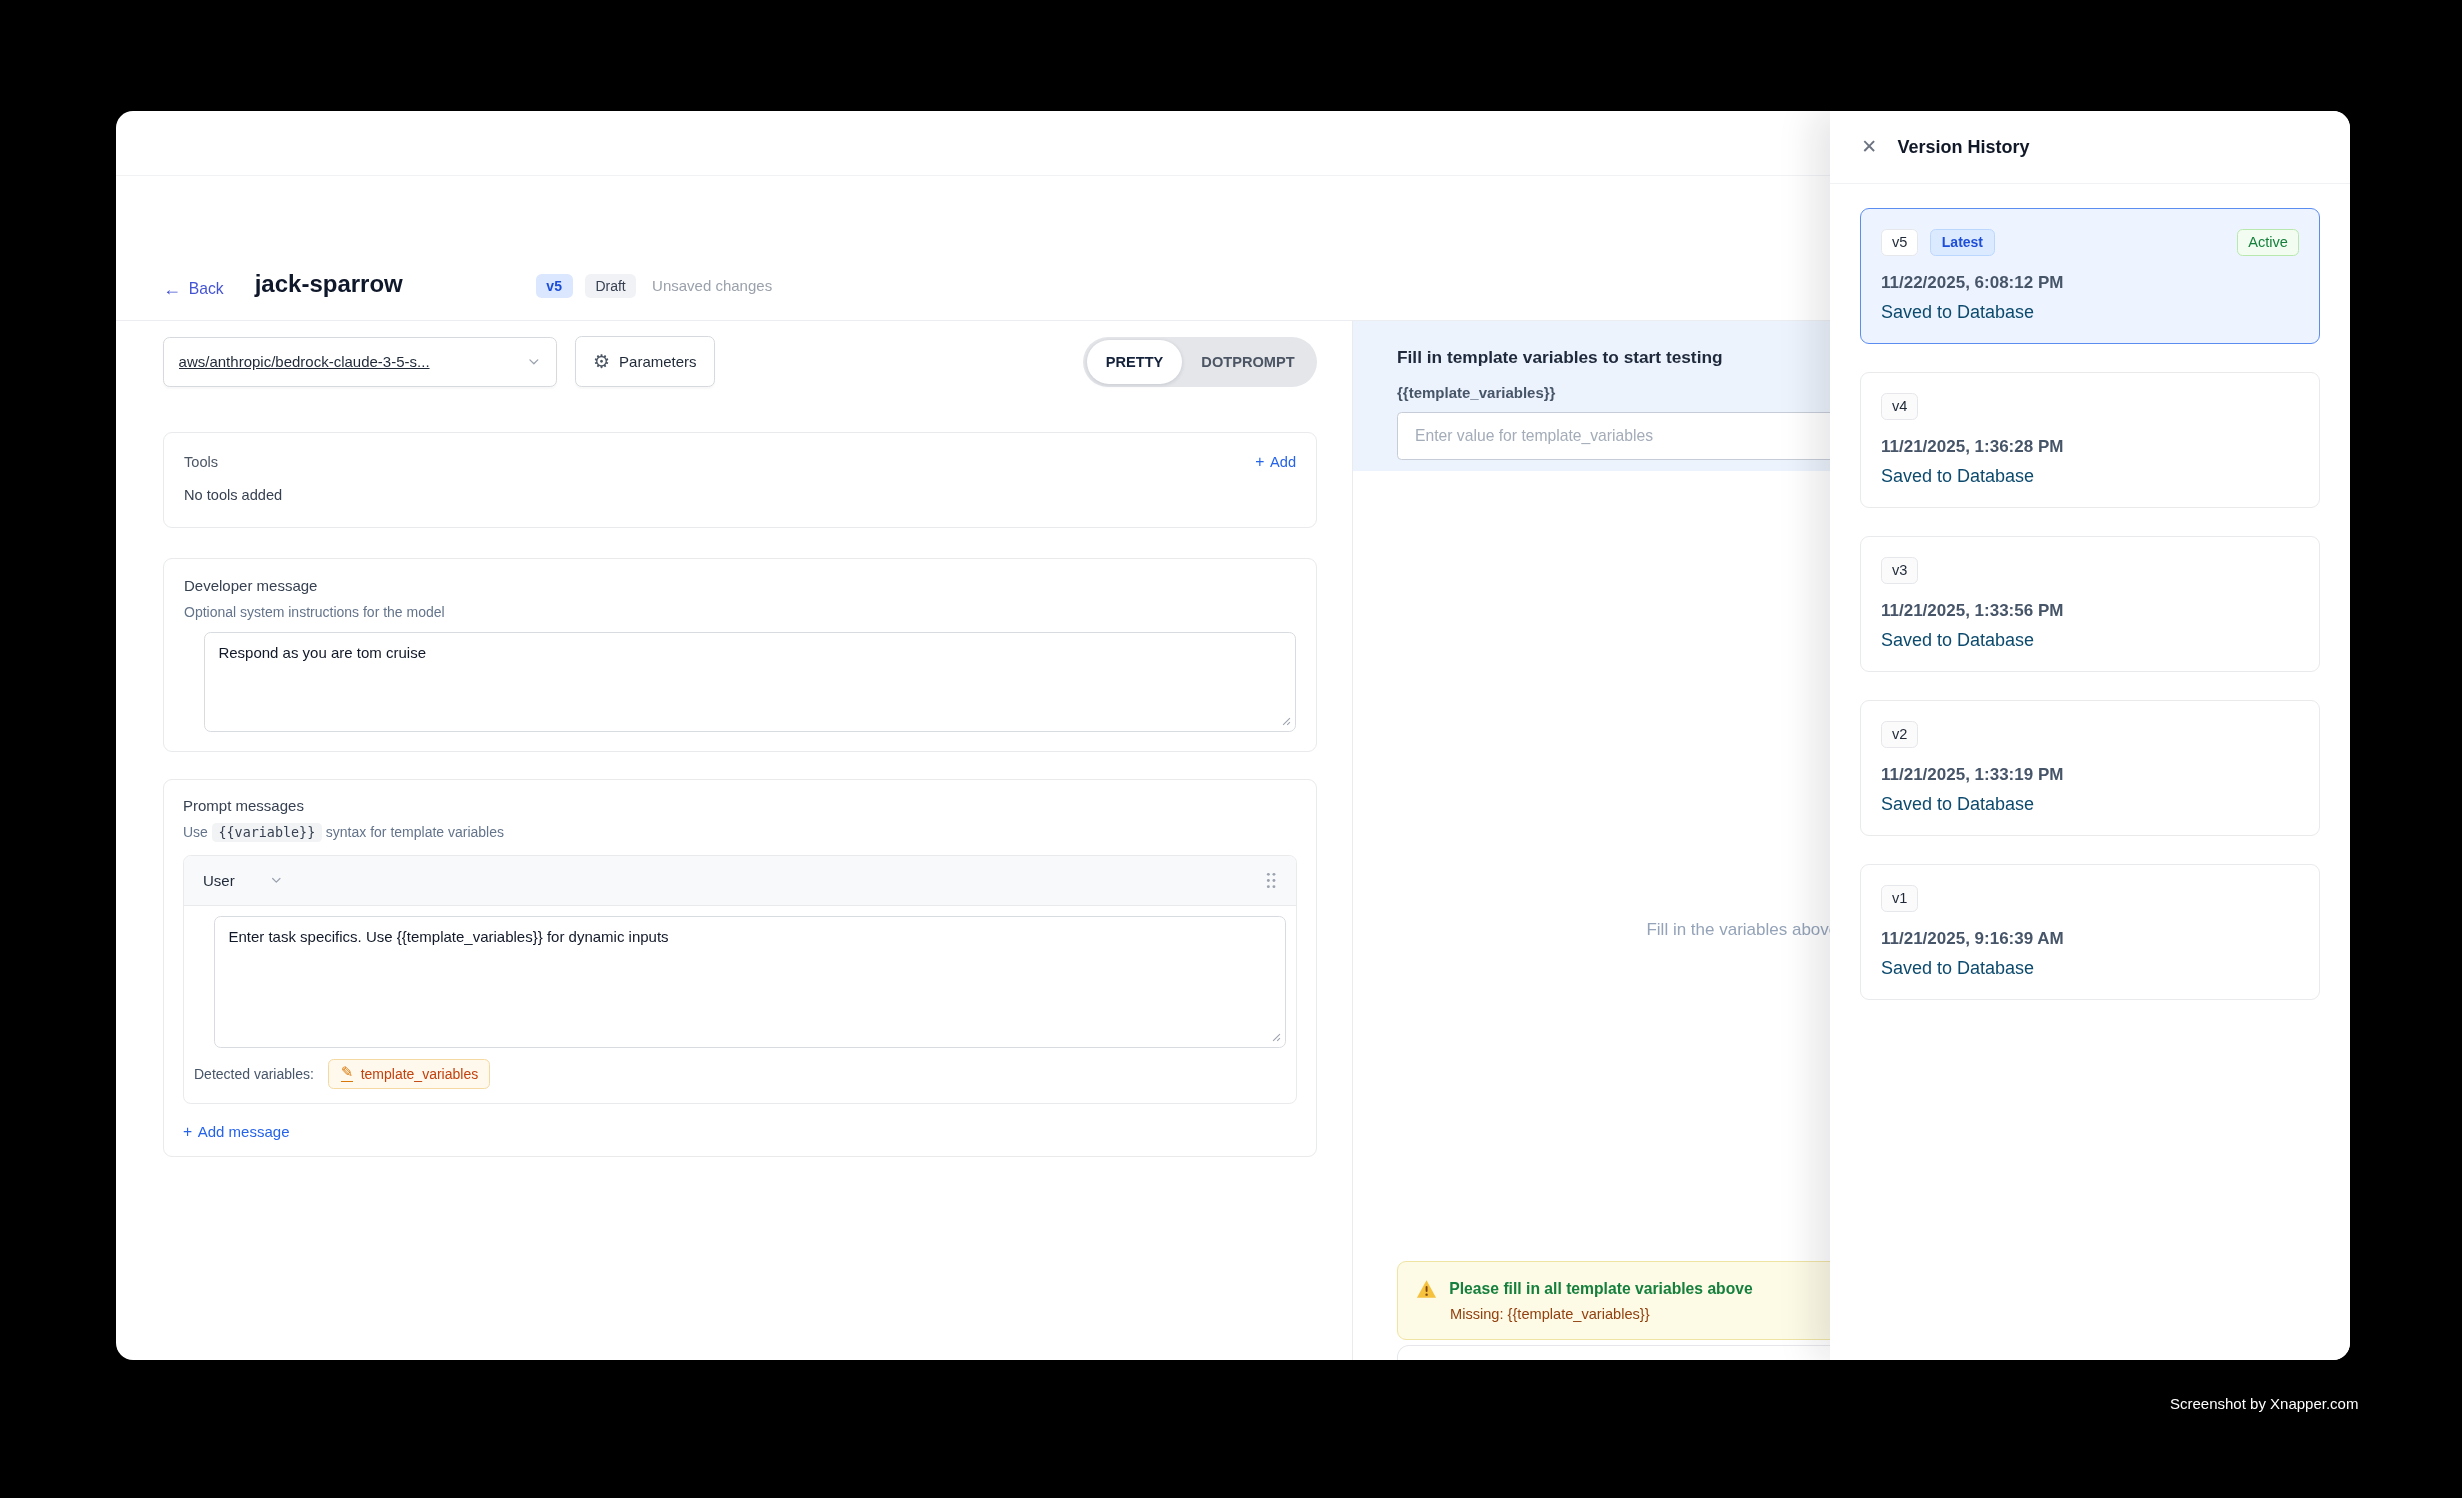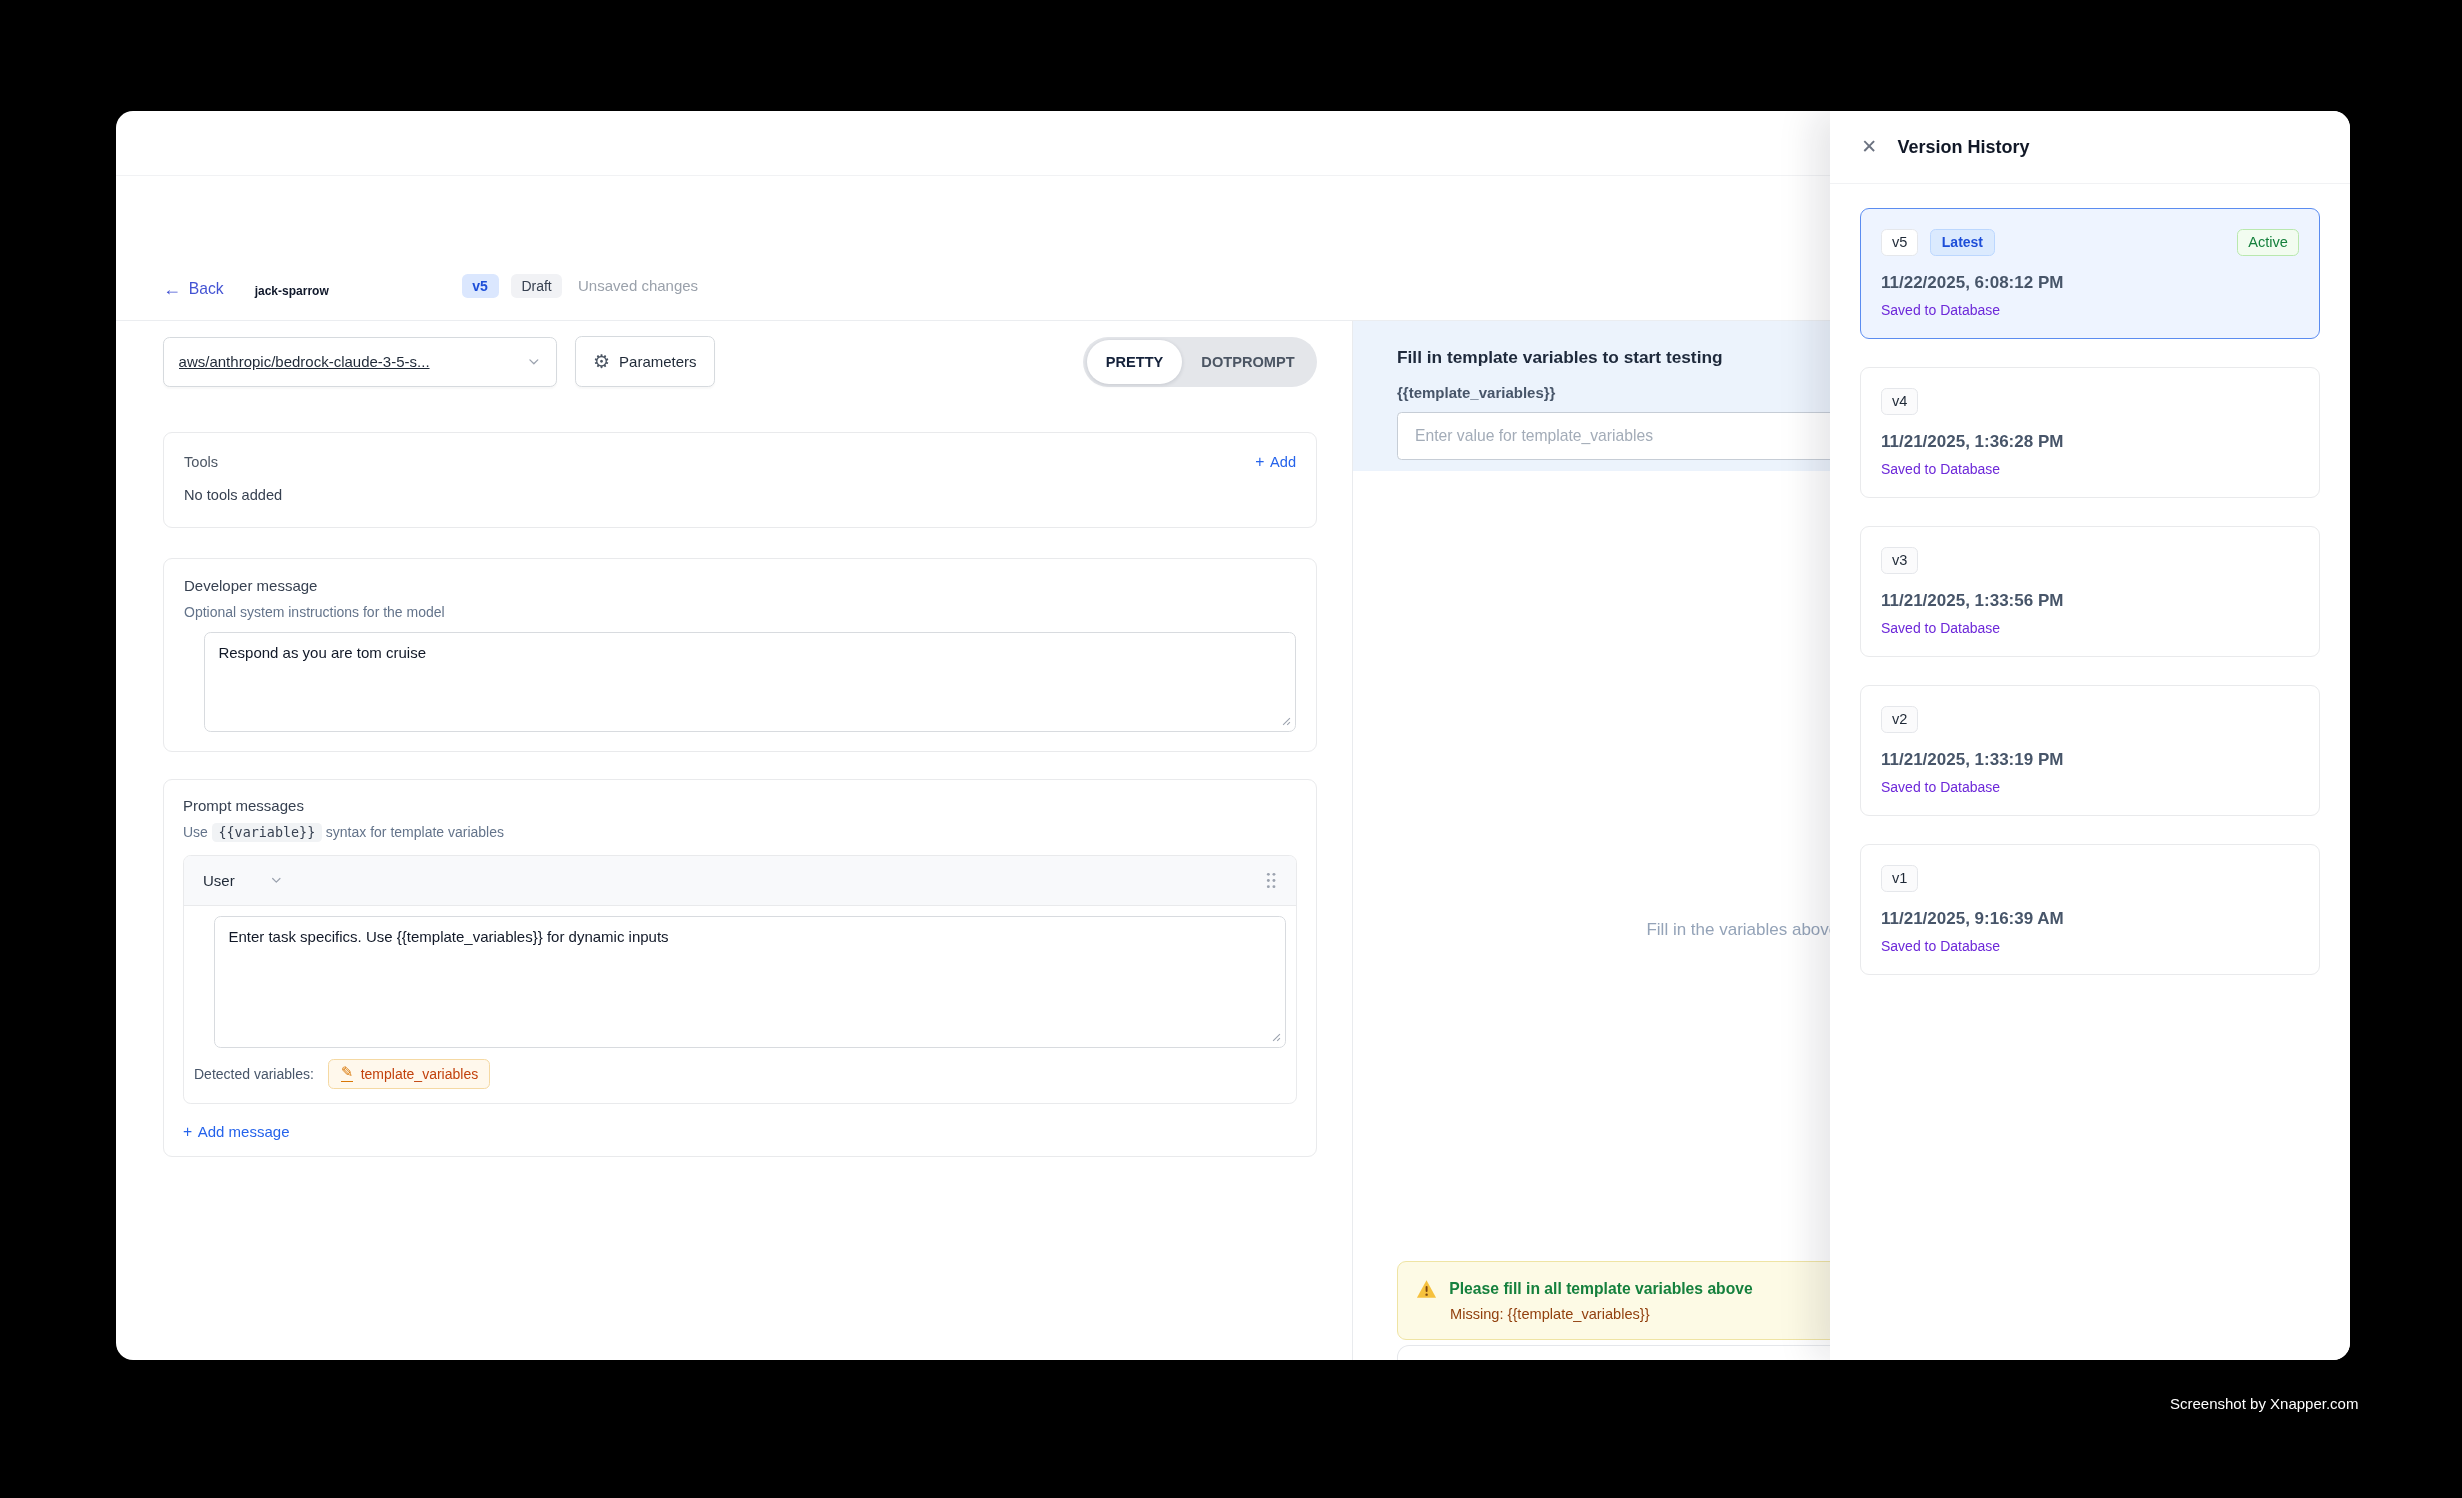--- a/index.html
+++ b/index.html
@@ -13,21 +13,21 @@
     background:#fff;border-radius:17px;overflow:hidden;
   }
   
   .app-header{height:64px;border-bottom:1.1px solid #f1f2f4;}
   .breadcrumb-row{
     height:145px;border-bottom:1.1px solid #ebedf0;box-sizing:border-box;
     display:flex;align-items:flex-end;padding:0 47px 22.4px 47px;
   }
   .back-btn{display:flex;align-items:center;gap:7.8px;color:#4353d3;font-size:15.7px;font-weight:500;cursor:pointer;}
   .back-arrow{font-size:18px;line-height:1;}
-  .page-title{margin-left:31px;font-size:12px;font-weight:700;color:#0f172a;}
+  .page-title{margin-left:31px;font-size:24px;font-weight:700;color:#0f172a;}
   .crumb-badges{margin-left:133px;display:flex;align-items:center;gap:12.3px;}
   .badge{border-radius:5.6px;padding:5px 10.6px;font-size:14px;line-height:1;}
   .badge.version{background:#dbe7fe;color:#1d4ed8;font-weight:700;}
   .badge.draft{background:#f1f2f5;color:#374151;font-weight:500;}
   .unsaved{margin-left:3.4px;font-size:15px;color:#9aa1ab;}
   
   .main-row{position:absolute;top:210px;left:0;right:0;bottom:0;}
   .v-divider{position:absolute;left:1236px;top:0;bottom:0;width:1.1px;background:#e9ebee;}
   
   .editor-pane{position:absolute;left:0;top:0;bottom:0;width:1236px;box-sizing:border-box;padding:15px 35px 0 47px;}
@@ -126,21 +126,21 @@
   .drawer-title{font-size:18px;font-weight:700;color:#111827;}
   .drawer-list{padding:23.5px 30px;display:flex;flex-direction:column;gap:28px;}
   .ver-card{border:1.1px solid #e9eaec;border-radius:9px;padding:20px;background:#fff;cursor:pointer;}
   .ver-card.current{background:#eef4ff;border-color:#5b8cf0;}
   .ver-badges{display:flex;align-items:center;gap:11.2px;}
   .ver-pill{background:#fbfbfc;border:1.1px solid #e5e7eb;border-radius:5.6px;padding:4.5px 10px;font-size:14.6px;color:#1f2937;}
   .ver-card.current .ver-pill{background:#fff;}
   .latest-pill{background:#dbeafe;border:1.1px solid #bcd7fe;border-radius:5.6px;padding:4.5px 11.2px;font-size:14px;font-weight:600;color:#1d4ed8;}
   .active-pill{margin-left:auto;background:#f2fcf0;border:1.1px solid #b9e8ae;border-radius:5.6px;padding:4.5px 10px;font-size:14.6px;font-weight:500;color:#15803d;}
   .ver-time{margin-top:17px;font-size:17px;font-weight:700;color:#475569;}
-  .ver-saved{margin-top:9px;font-size:14px;color:#6d28d9;}
+  .ver-saved{margin-top:9px;font-size:18px;color:#0c4a6e;}
   
   .watermark{position:absolute;left:2170px;top:1395px;color:#fff;font-size:15px;font-weight:500;}
   svg{display:block;}
 </style>
 </head>
 <body>
 
 <div class="window">
 
   <div class="app-header"></div>

